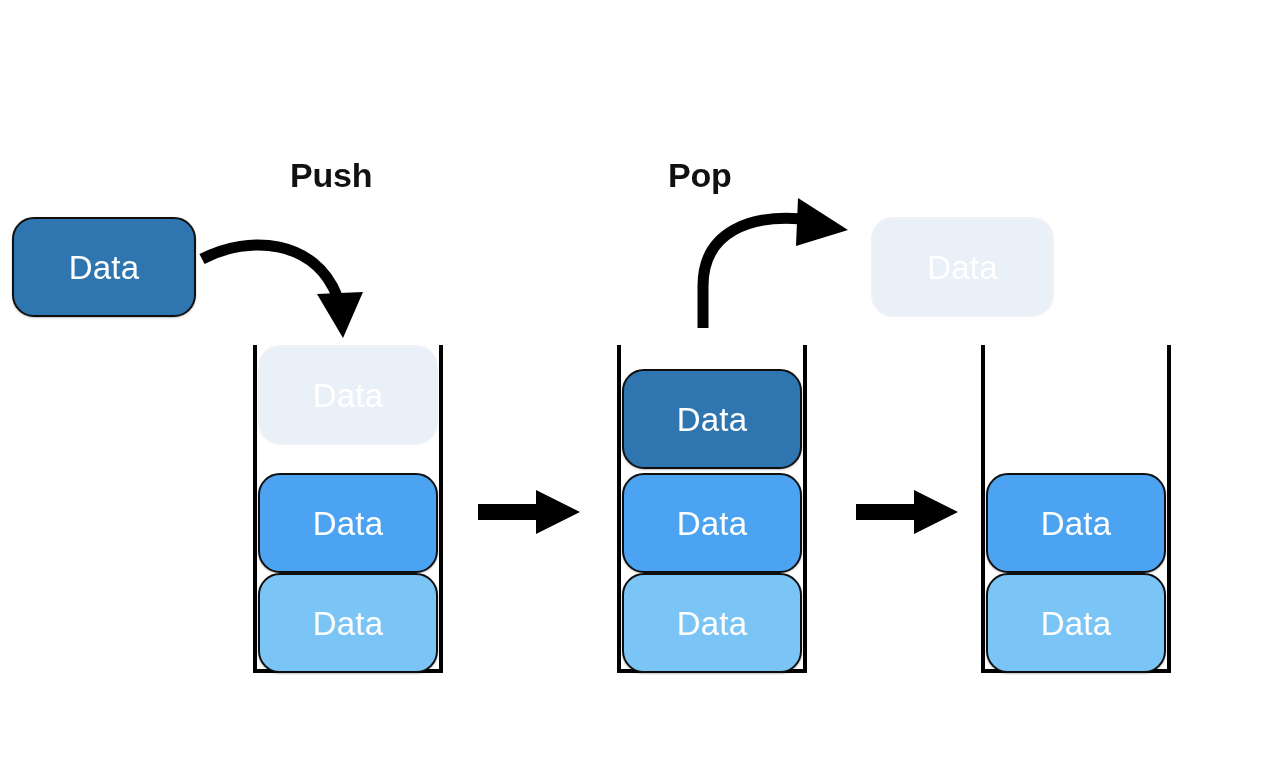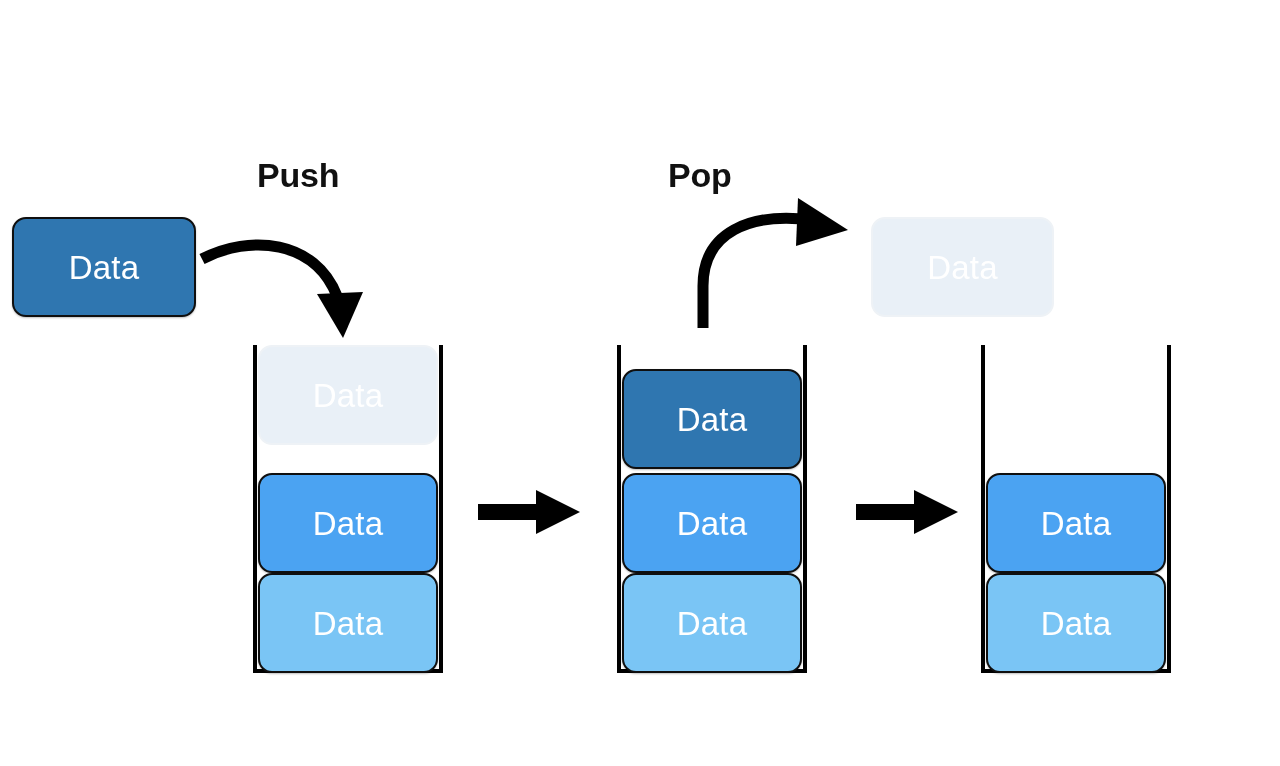--- a/index.html
+++ b/index.html
@@ -35,21 +35,21 @@
     white-space: nowrap;
     letter-spacing: -0.2px;
   }
   #label-push { left: 257px; top: 158px; }
   #label-pop  { left: 652px; top: 158px; margin-left: 16px; }
 
   
   .data-box {
     position: absolute;
     box-sizing: border-box;
-    border-radius: 14px;
+    border-radius: 22px;
     display: flex;
     align-items: center;
     justify-content: center;
     color: #ffffff;
     font-size: 33px;
     line-height: 33px;
     letter-spacing: 0.2px;
     user-select: none;
   }
   .data-box.solid {
@@ -132,21 +132,21 @@
   #push-arrow { left: 190px; top: 226px; width: 180px; height: 125px; }
   #pop-arrow  { left: 680px; top: 190px; width: 185px; height: 150px; }
 
   svg { display: block; overflow: visible; }
 </style>
 </head>
 <body style="background: rgb(255, 255, 255);">
 
 <div class="canvas">
 
-  <div class="op-label" id="label-push" style="color: rgb(17, 17, 17);">Push</div>
+  <div class="op-label" id="label-push" style="color: rgb(17, 17, 17); margin-left: 33px;">Push</div>
 
   <div class="op-label" id="label-pop" style="color: rgb(17, 17, 17);">Pop</div>
 
   <div class="data-box solid" id="box-source" style="background: rgb(47, 118, 176); border-color: rgb(15, 15, 15);">
     <span>Data</span>
   </div>
 
   <div class="data-box ghost" id="box-popped" style="background: rgb(233, 240, 247); color: rgb(255, 255, 255);">
     <span>Data</span>
   </div>

